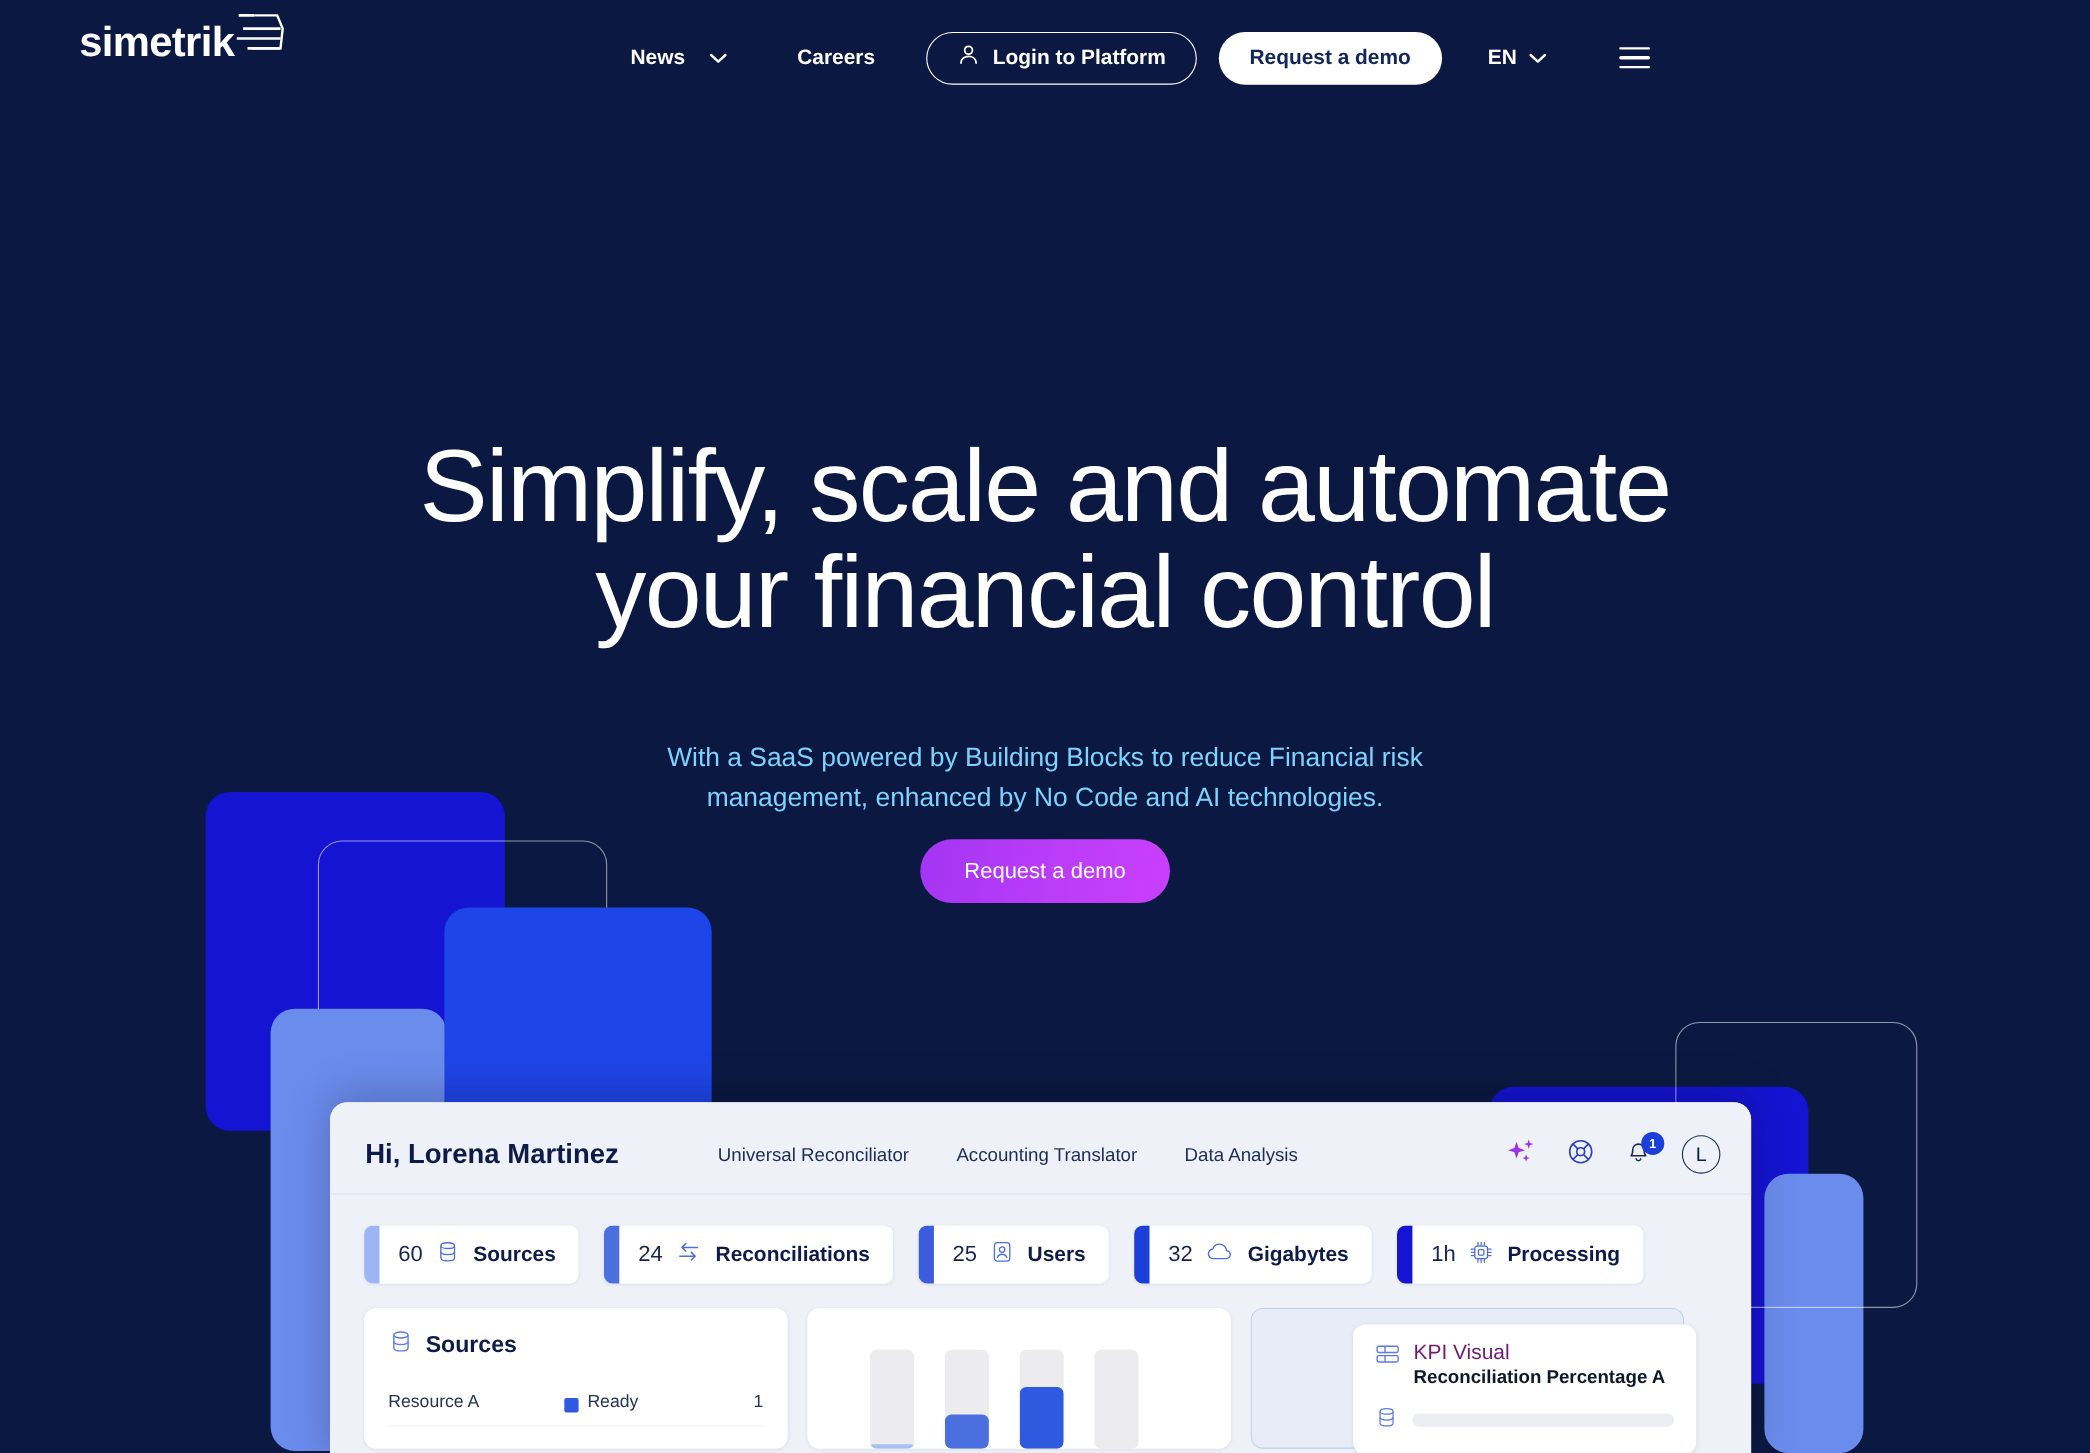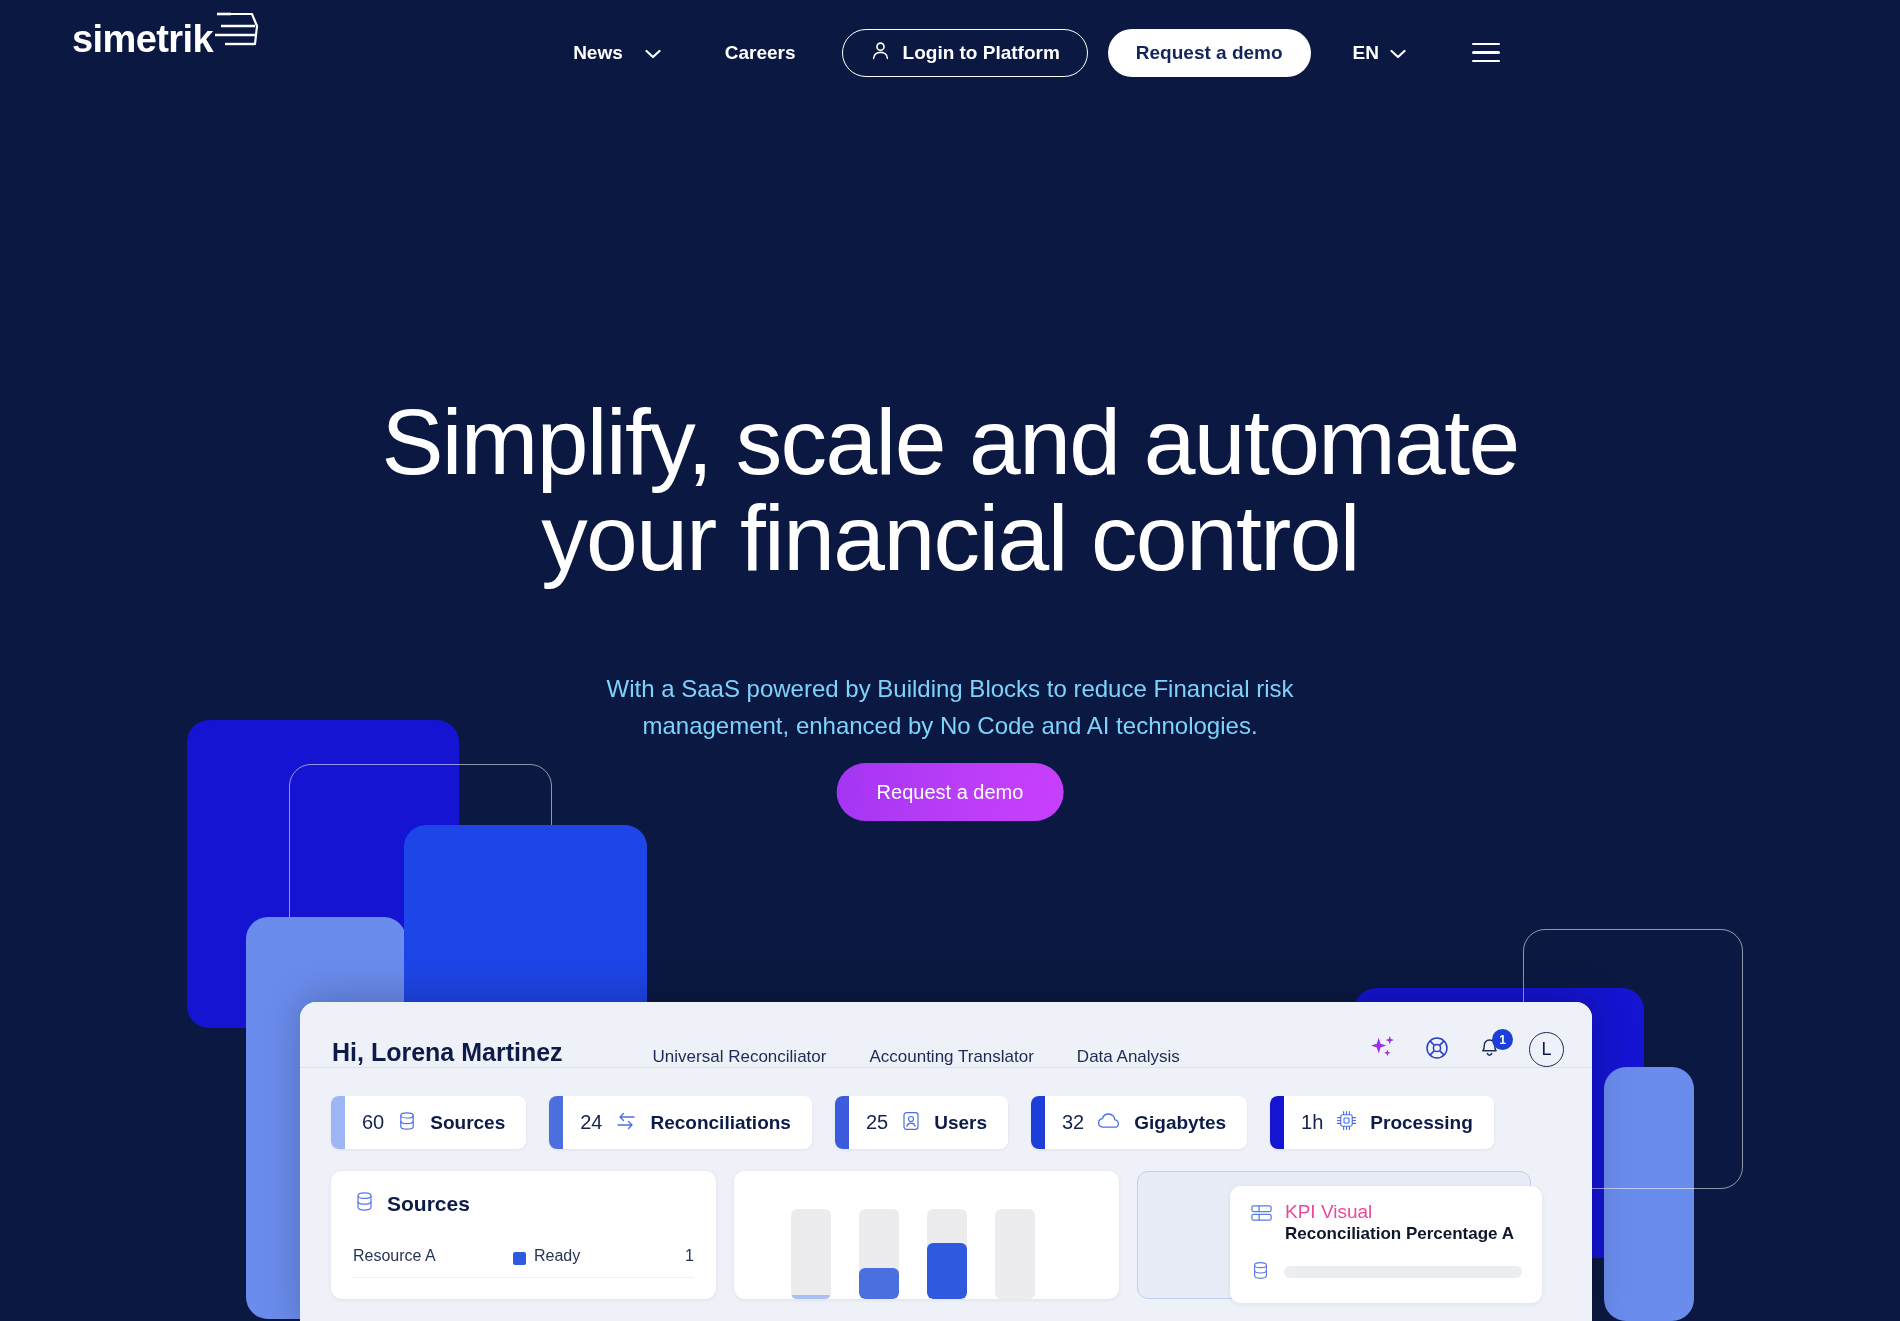--- a/index.html
+++ b/index.html
@@ -90,21 +90,21 @@
   .sq-outline-r { left: 1523px; top: 929px; width: 220px; height: 260px;
      border: 1.4px solid rgba(255,255,255,0.55); border-radius: 22px; background: transparent; }
 
   
   .dash {
     position: absolute; left: 300px; top: 1002px; width: 1292px; height: 330px;
     background: #eef1f7; border-radius: 16px 16px 0 0; overflow: hidden; z-index: 30;
     box-shadow: 0 -6px 40px rgba(0,0,0,0.22);
   }
   .dash-head {
-    height: 66px; display: flex; align-items: flex-end; padding: 12px 28px 0 32px;
+    height: 84px; display: flex; align-items: center; padding: 12px 28px 0 32px;
     border-bottom: 1px solid #dbe2ef; background: #eef1f7;
   }
   .greet { color: #0d1b48; font-size: 25px; font-weight: 700; white-space: nowrap; }
   .dash-tabs { display: flex; align-items: center; gap: 43px; margin-left: 90px; }
   .dash-tab { color: #1b2b55; font-size: 17px; font-weight: 400; cursor: pointer; white-space: nowrap; }
   .dash-icons { margin-left: auto; display: flex; align-items: center; gap: 27px; }
   .badge-wrap { position: relative; display: flex; }
   .bell-badge {
     position: absolute; top: -8px; right: -11px; width: 21px; height: 21px;
     background: #1d3fd9; color: #fff; border-radius: 50%; font-size: 12px; font-weight: 700;
@@ -150,21 +150,21 @@
 
   .panel-kpi {
     width: 394px; background: #e7ecf6; border: 1.4px solid #bcd0ef; border-radius: 11px;
     position: relative; padding: 0;
   }
   .kpi-inner {
     position: absolute; left: 92px; top: 14px; width: 312px; background: #fff;
     border-radius: 11px; padding: 15px 20px 18px 20px; box-shadow: 0 1px 5px rgba(20,35,80,0.08);
   }
   .kpi-head { display: flex; align-items: flex-start; gap: 12px; }
-  .kpi-t1 { color: #ec4899; font-size: 19px; font-weight: 400; line-height: 1.15; }
+  .kpi-t1 { color: #701a75; font-size: 19px; font-weight: 400; line-height: 1.15; }
   .kpi-t2 { color: #0f172a; font-size: 17px; font-weight: 700; line-height: 1.3; }
   .kpi-row { display: flex; align-items: center; gap: 13px; margin-top: 15px; }
   .kpi-skel { flex: 1; height: 12px; background: #ebedf0; border-radius: 6px; }
 </style>
 </head>
 <body>
 
 <div class="page">
 
   <div class="decor">

